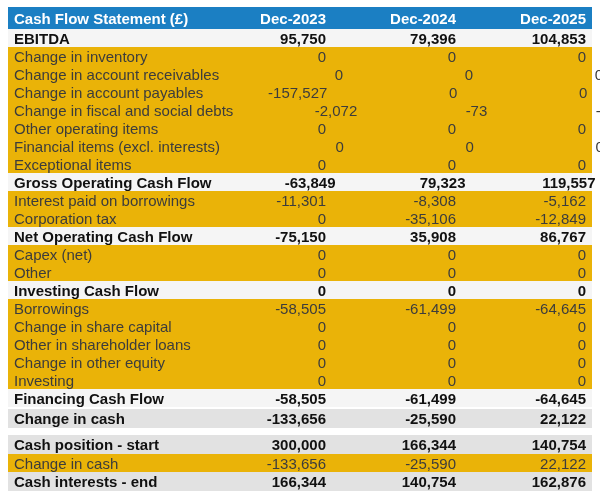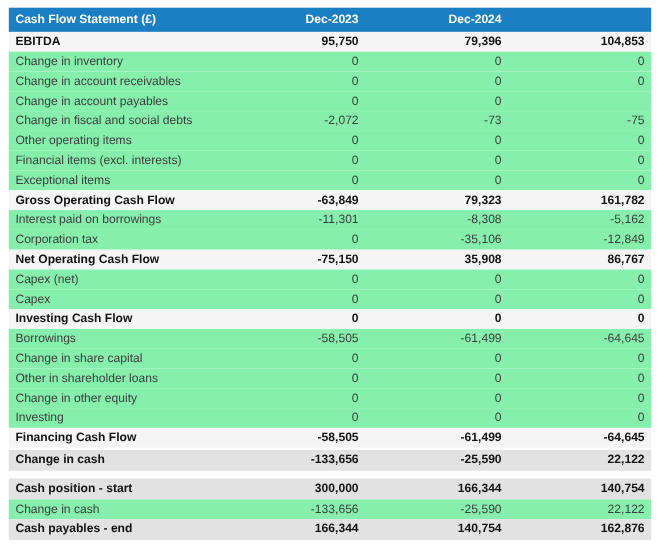--- a/index.html
+++ b/index.html
@@ -9,29 +9,29 @@
     width: 600px;
     height: 501px;
     font-family: "Liberation Sans", sans-serif;
     overflow: hidden;
   }
   .statement {
     position: absolute;
     left: 8px;
     top: 7px;
     width: 584px;
-    font-size: 11px;
+    font-size: 15px;
     color: var(--row-text, #3c3c3c);
   }
   .row {
     display: grid;
     grid-template-columns: 1fr 130px 130px 130px;
     align-items: center;
     min-height: 18px;
-    background: #86efac;
+    background: #eab308;
   }
   .row.header {
     background: var(--header-bg, #1b7fc3);
     color: var(--header-text, #ffffff);
     font-weight: bold;
     min-height: 22px;
   }
   .cell { line-height: 1; }
   .cell.label {
     padding-left: 6px;
@@ -61,20 +61,21 @@
   }
 </style>
 </head>
 <body>
 
 <div class="statement">
   <div class="row header">
     <div class="cell label">Cash Flow Statement (£)</div>
     <div class="cell num">Dec-2023</div>
     <div class="cell num">Dec-2024</div>
+    <div class="cell num">Dec-2025</div>
   </div>
   <div>
       <div class="row subtotal">
         <div class="cell label">EBITDA</div>
         <div class="cell num">95,750</div>
         <div class="cell num">79,396</div>
         <div class="cell num">104,853</div>
       </div>
       <div class="row normal">
         <div class="cell label">Change in inventory</div>
@@ -83,20 +84,21 @@
         <div class="cell num">0</div>
       </div>
       <div class="row normal">
         <div class="cell label">Change in account receivables</div>
         <div class="cell num">0</div>
         <div class="cell num">0</div>
         <div class="cell num">0</div>
       </div>
       <div class="row normal">
         <div class="cell label">Change in account payables</div>
+        <div class="cell num">-157,527</div>
         <div class="cell num">0</div>
         <div class="cell num">0</div>
       </div>
       <div class="row normal">
         <div class="cell label">Change in fiscal and social debts</div>
         <div class="cell num">-2,072</div>
         <div class="cell num">-73</div>
         <div class="cell num">-75</div>
       </div>
       <div class="row normal">
@@ -114,21 +116,21 @@
       <div class="row normal">
         <div class="cell label">Exceptional items</div>
         <div class="cell num">0</div>
         <div class="cell num">0</div>
         <div class="cell num">0</div>
       </div>
       <div class="row subtotal">
         <div class="cell label">Gross Operating Cash Flow</div>
         <div class="cell num">-63,849</div>
         <div class="cell num">79,323</div>
-        <div class="cell num">161,782</div>
+        <div class="cell num">119,557</div>
       </div>
       <div class="row normal">
         <div class="cell label">Interest paid on borrowings</div>
         <div class="cell num">-11,301</div>
         <div class="cell num">-8,308</div>
         <div class="cell num">-5,162</div>
       </div>
       <div class="row normal">
         <div class="cell label">Corporation tax</div>
         <div class="cell num">0</div>
@@ -141,21 +143,21 @@
         <div class="cell num">35,908</div>
         <div class="cell num">86,767</div>
       </div>
       <div class="row normal">
         <div class="cell label">Capex (net)</div>
         <div class="cell num">0</div>
         <div class="cell num">0</div>
         <div class="cell num">0</div>
       </div>
       <div class="row normal">
-        <div class="cell label">Capex</div>
+        <div class="cell label">Other</div>
         <div class="cell num">0</div>
         <div class="cell num">0</div>
         <div class="cell num">0</div>
       </div>
       <div class="row subtotal">
         <div class="cell label">Investing Cash Flow</div>
         <div class="cell num">0</div>
         <div class="cell num">0</div>
         <div class="cell num">0</div>
       </div>
@@ -210,19 +212,19 @@
         <div class="cell num">166,344</div>
         <div class="cell num">140,754</div>
       </div>
       <div class="row normal">
         <div class="cell label">Change in cash</div>
         <div class="cell num">-133,656</div>
         <div class="cell num">-25,590</div>
         <div class="cell num">22,122</div>
       </div>
       <div class="row highlight">
-        <div class="cell label">Cash payables - end</div>
+        <div class="cell label">Cash interests - end</div>
         <div class="cell num">166,344</div>
         <div class="cell num">140,754</div>
         <div class="cell num">162,876</div>
       </div>
     </div>
 </div>
 
 </body></html>

